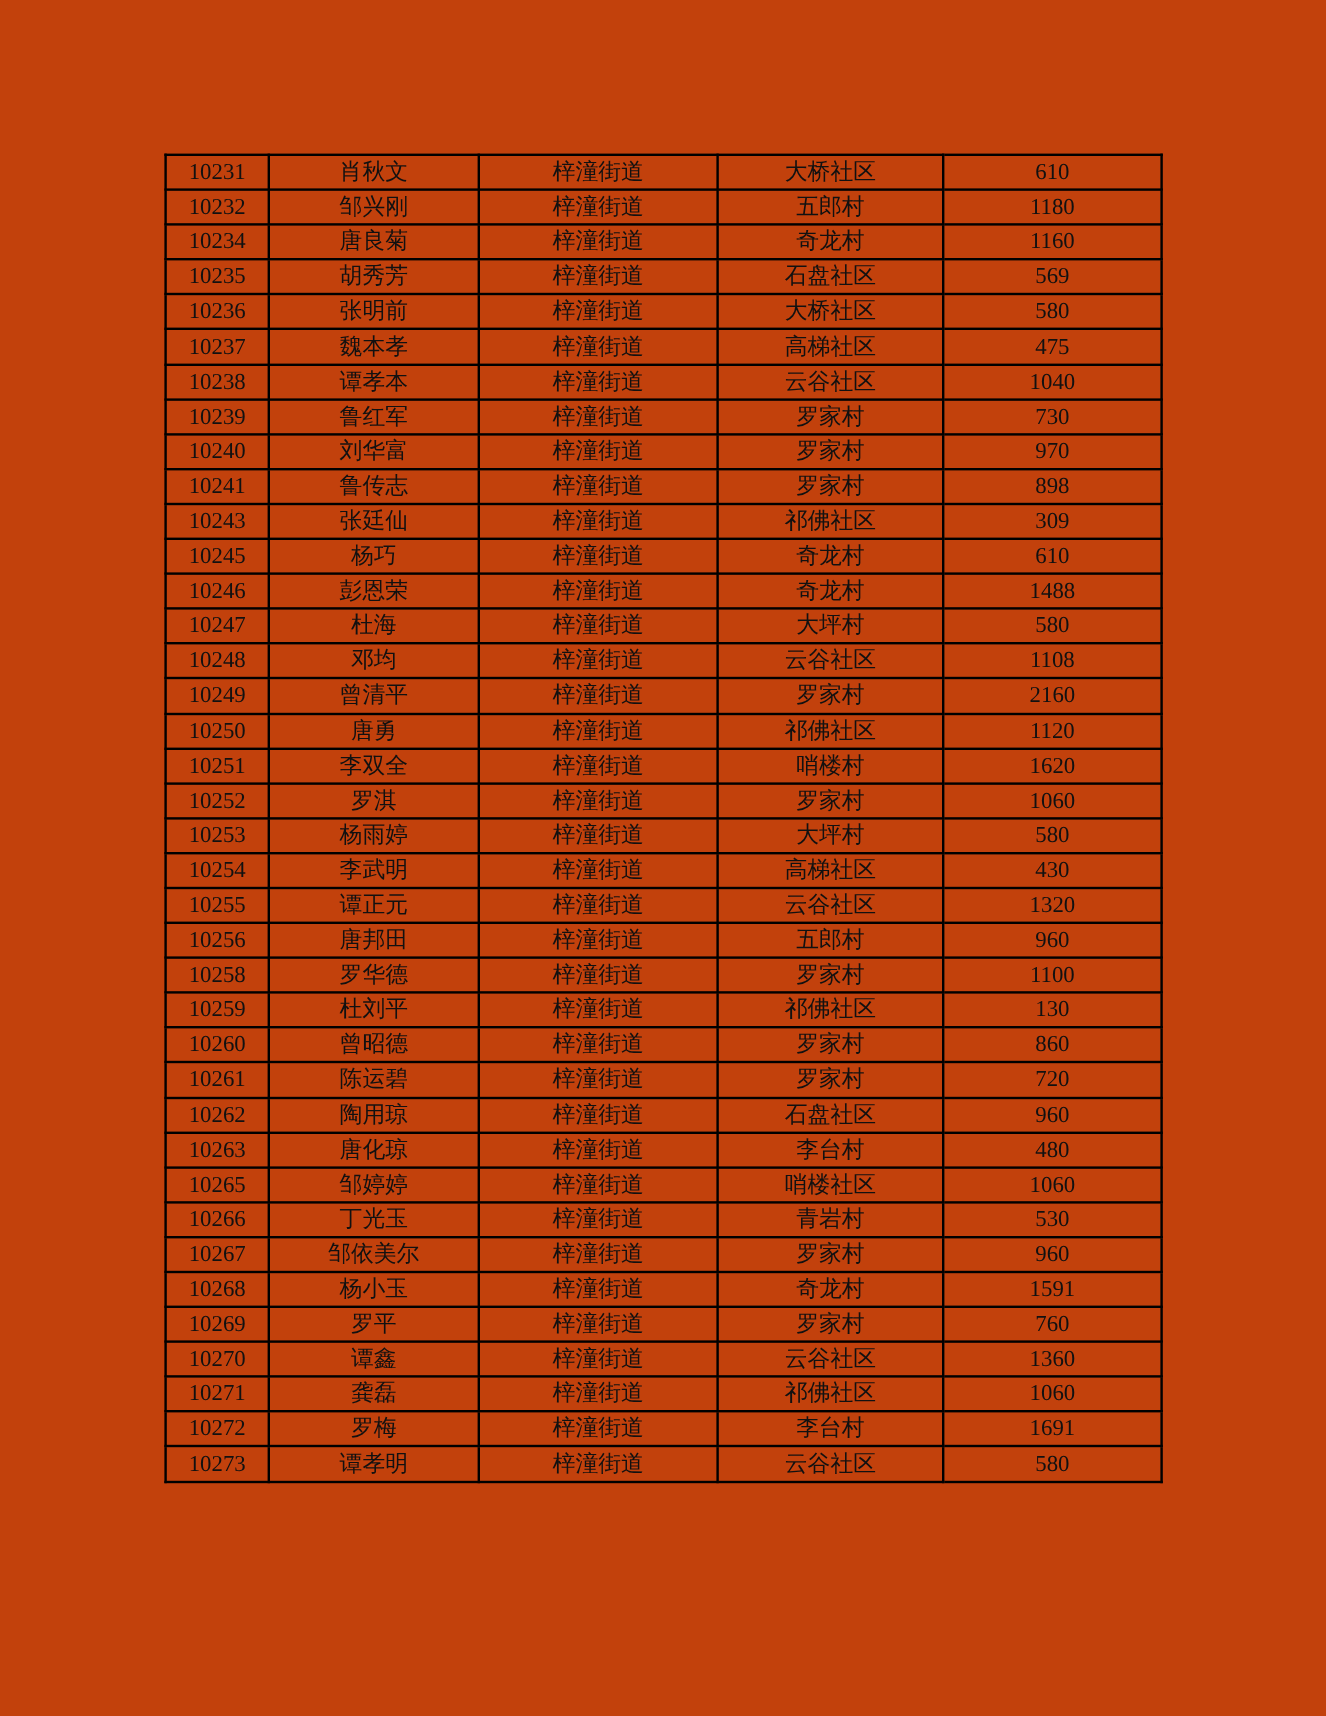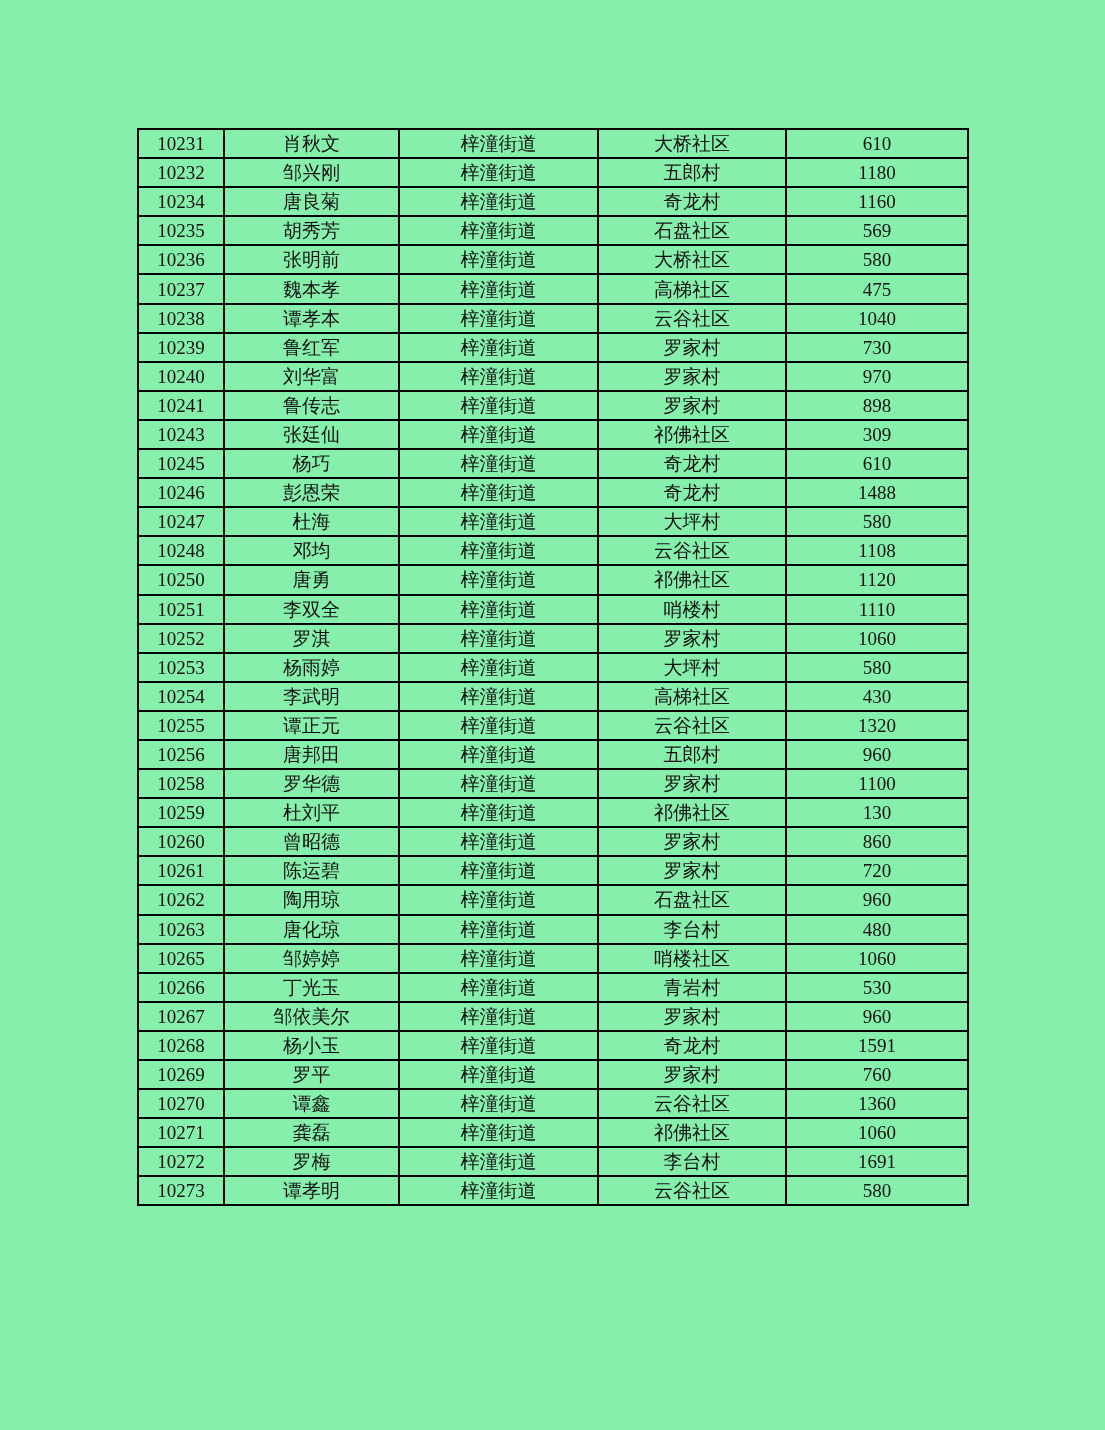--- a/index.html
+++ b/index.html
@@ -4,21 +4,21 @@
 <style>
   html, body {
     margin: 0;
     padding: 0;
     background: #ffffff;
   }
   .page {
     position: relative;
     width: 1105px;
     height: 1430px;
-    background: #86efac;
+    background: #c2410c;
     overflow: hidden;
     font-family: "Liberation Serif", "DejaVu Serif", serif;
     color: #111111;
   }
   table.records {
     position: absolute;
     left: 137px;
     top: 128px;
     width: 830px;
     border-collapse: collapse;
@@ -148,32 +148,39 @@
           <td>580</td>
         </tr>
         <tr>
           <td>10248</td>
           <td>邓均</td>
           <td>梓潼街道</td>
           <td>云谷社区</td>
           <td>1108</td>
         </tr>
         <tr>
+          <td>10249</td>
+          <td>曾清平</td>
+          <td>梓潼街道</td>
+          <td>罗家村</td>
+          <td>2160</td>
+        </tr>
+        <tr>
           <td>10250</td>
           <td>唐勇</td>
           <td>梓潼街道</td>
           <td>祁佛社区</td>
           <td>1120</td>
         </tr>
         <tr>
           <td>10251</td>
           <td>李双全</td>
           <td>梓潼街道</td>
           <td>哨楼村</td>
-          <td>1110</td>
+          <td>1620</td>
         </tr>
         <tr>
           <td>10252</td>
           <td>罗淇</td>
           <td>梓潼街道</td>
           <td>罗家村</td>
           <td>1060</td>
         </tr>
         <tr>
           <td>10253</td>

